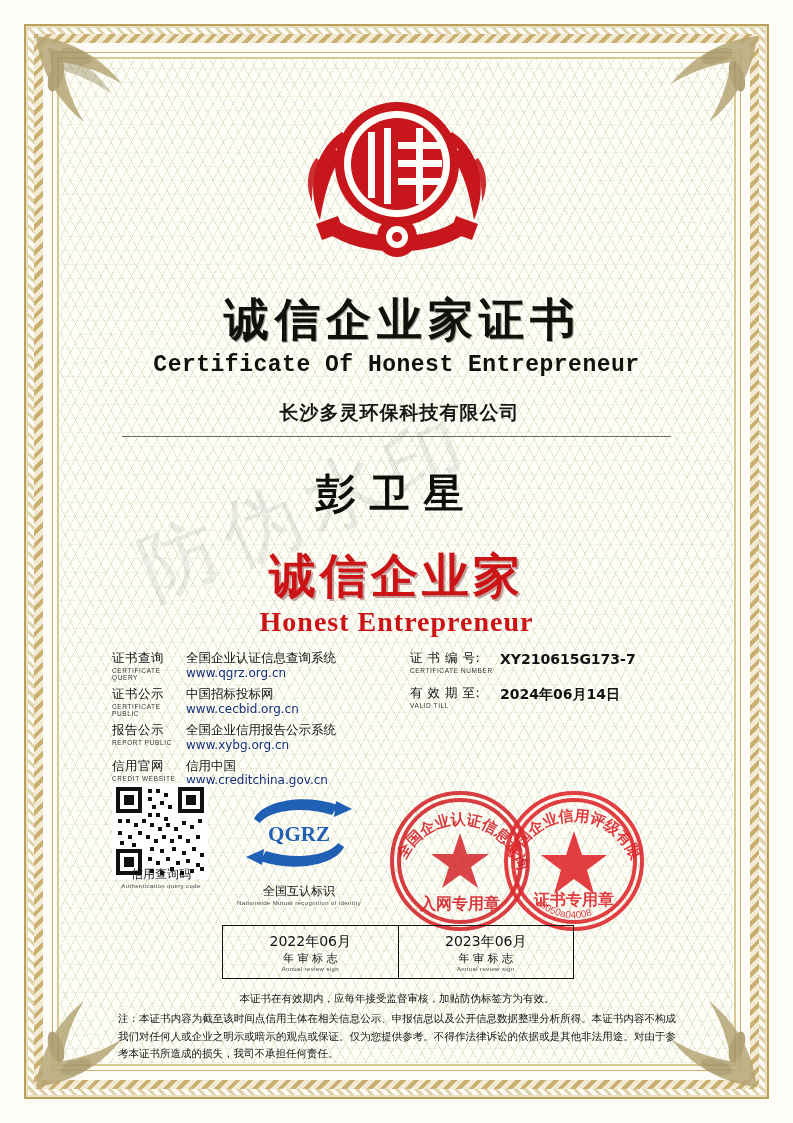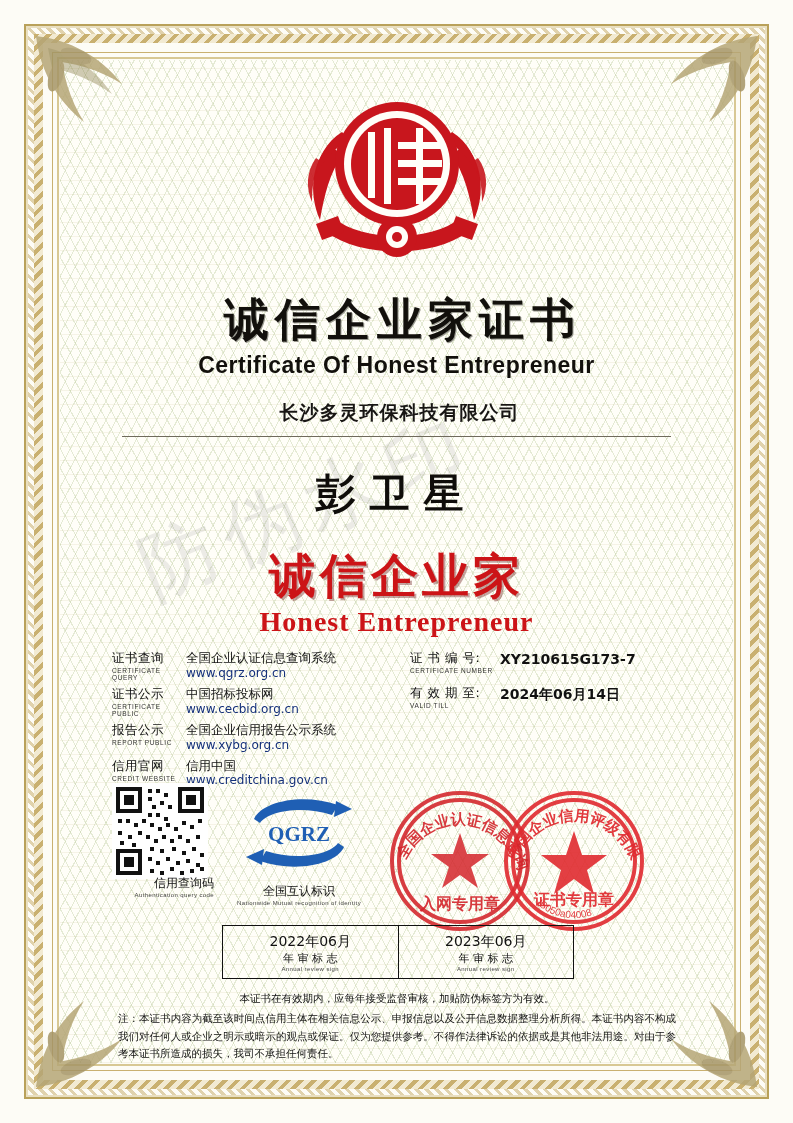--- a/index.html
+++ b/index.html
@@ -73,21 +73,21 @@
   .title-cn{
     position:absolute;left:0;right:0;top:290px;text-align:center;
     font-size:45px;font-weight:bold;letter-spacing:6px;color:#12100c;
     font-family:"DejaVu Sans","Liberation Sans",sans-serif;
     text-shadow:1px 1px 0 #9a9a90;
     padding-left:12px;
   }
   .title-en{
     position:absolute;left:0;right:0;top:352px;text-align:center;
     font-size:23px;font-weight:bold;letter-spacing:.5px;color:#12100c;
-    font-family:Liberation Sans, sans-serif;
+    font-family:Liberation Mono, monospace;
   }
   .company{
     position:absolute;left:6px;right:0;top:400px;text-align:center;
     font-size:19px;font-weight:bold;color:#181614;letter-spacing:1px;
     font-family:"DejaVu Sans","Liberation Sans",sans-serif;
   }
   .rule{
     position:absolute;left:122px;right:122px;top:436px;height:1px;background:#6f6a5c;
   }
   .person{
@@ -120,21 +120,21 @@
   .val{font-size:12.5px;color:#111;line-height:1.25;font-family:"DejaVu Sans",sans-serif;}
   .val .link{color:#14307a;font-size:12px;}
 
   .info-col.right .lbl{width:90px;flex:0 0 90px;}
   .info-col.right .info-row{margin-bottom:11px;}
   .info-col.right .val{font-size:14px;font-weight:bold;padding-top:1px;}
 
   
   .badges{position:absolute;left:112px;top:783px;width:570px;height:135px;}
   .qr{position:absolute;left:0;top:0;width:96px;height:96px;background:#fff;}
-  .qr-cap{position:absolute;left:-4px;top:92px;width:106px;text-align:right;}
+  .qr-cap{position:absolute;left:-4px;top:83px;width:106px;text-align:center;}
   .qr-cap .cn{font-size:12px;color:#111;font-family:"DejaVu Sans",sans-serif;}
   .qr-cap .en{font-size:6px;color:#444;letter-spacing:.4px;}
   .qgrz{position:absolute;left:128px;top:6px;width:118px;height:88px;}
   .qgrz-cap{position:absolute;left:120px;top:100px;width:134px;text-align:center;}
   .qgrz-cap .cn{font-size:12px;color:#111;font-family:Liberation Serif, serif;}
   .qgrz-cap .en{font-size:6px;color:#444;letter-spacing:.4px;}
   .seal{position:absolute;top:-2px;width:160px;height:160px;}
   .seal.s1{left:268px;}
   .seal.s2{left:382px;}
 

